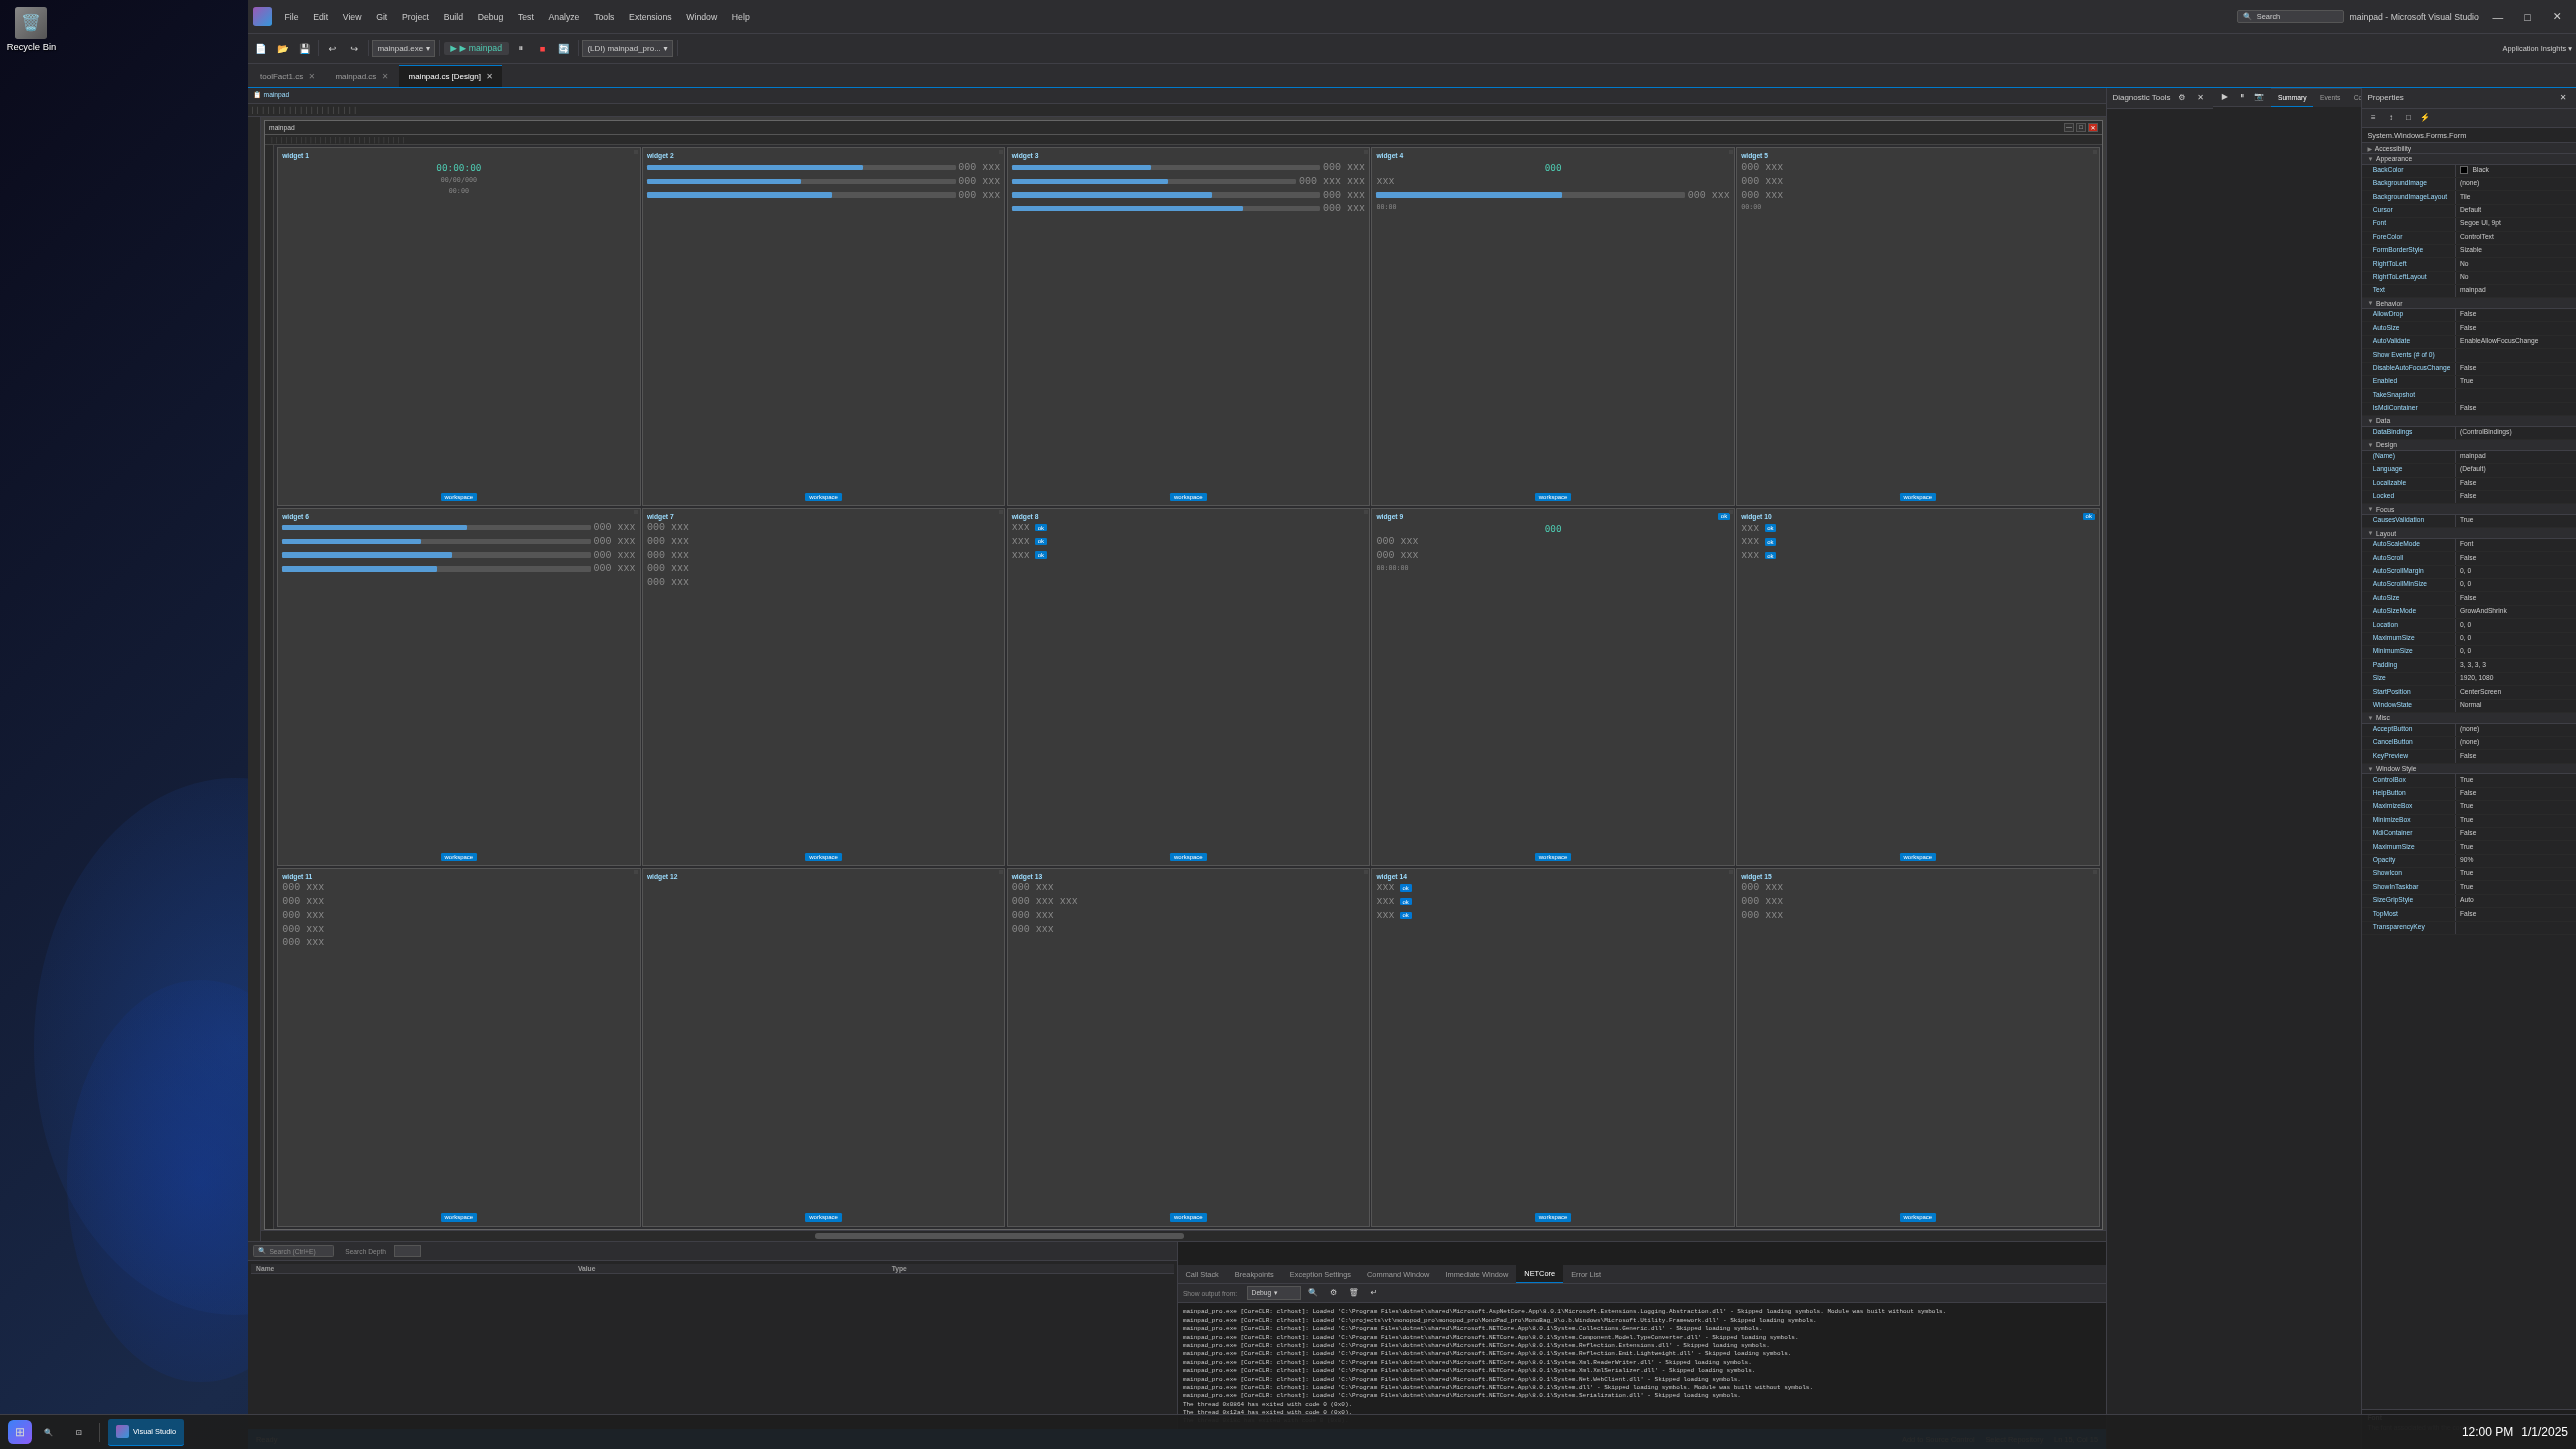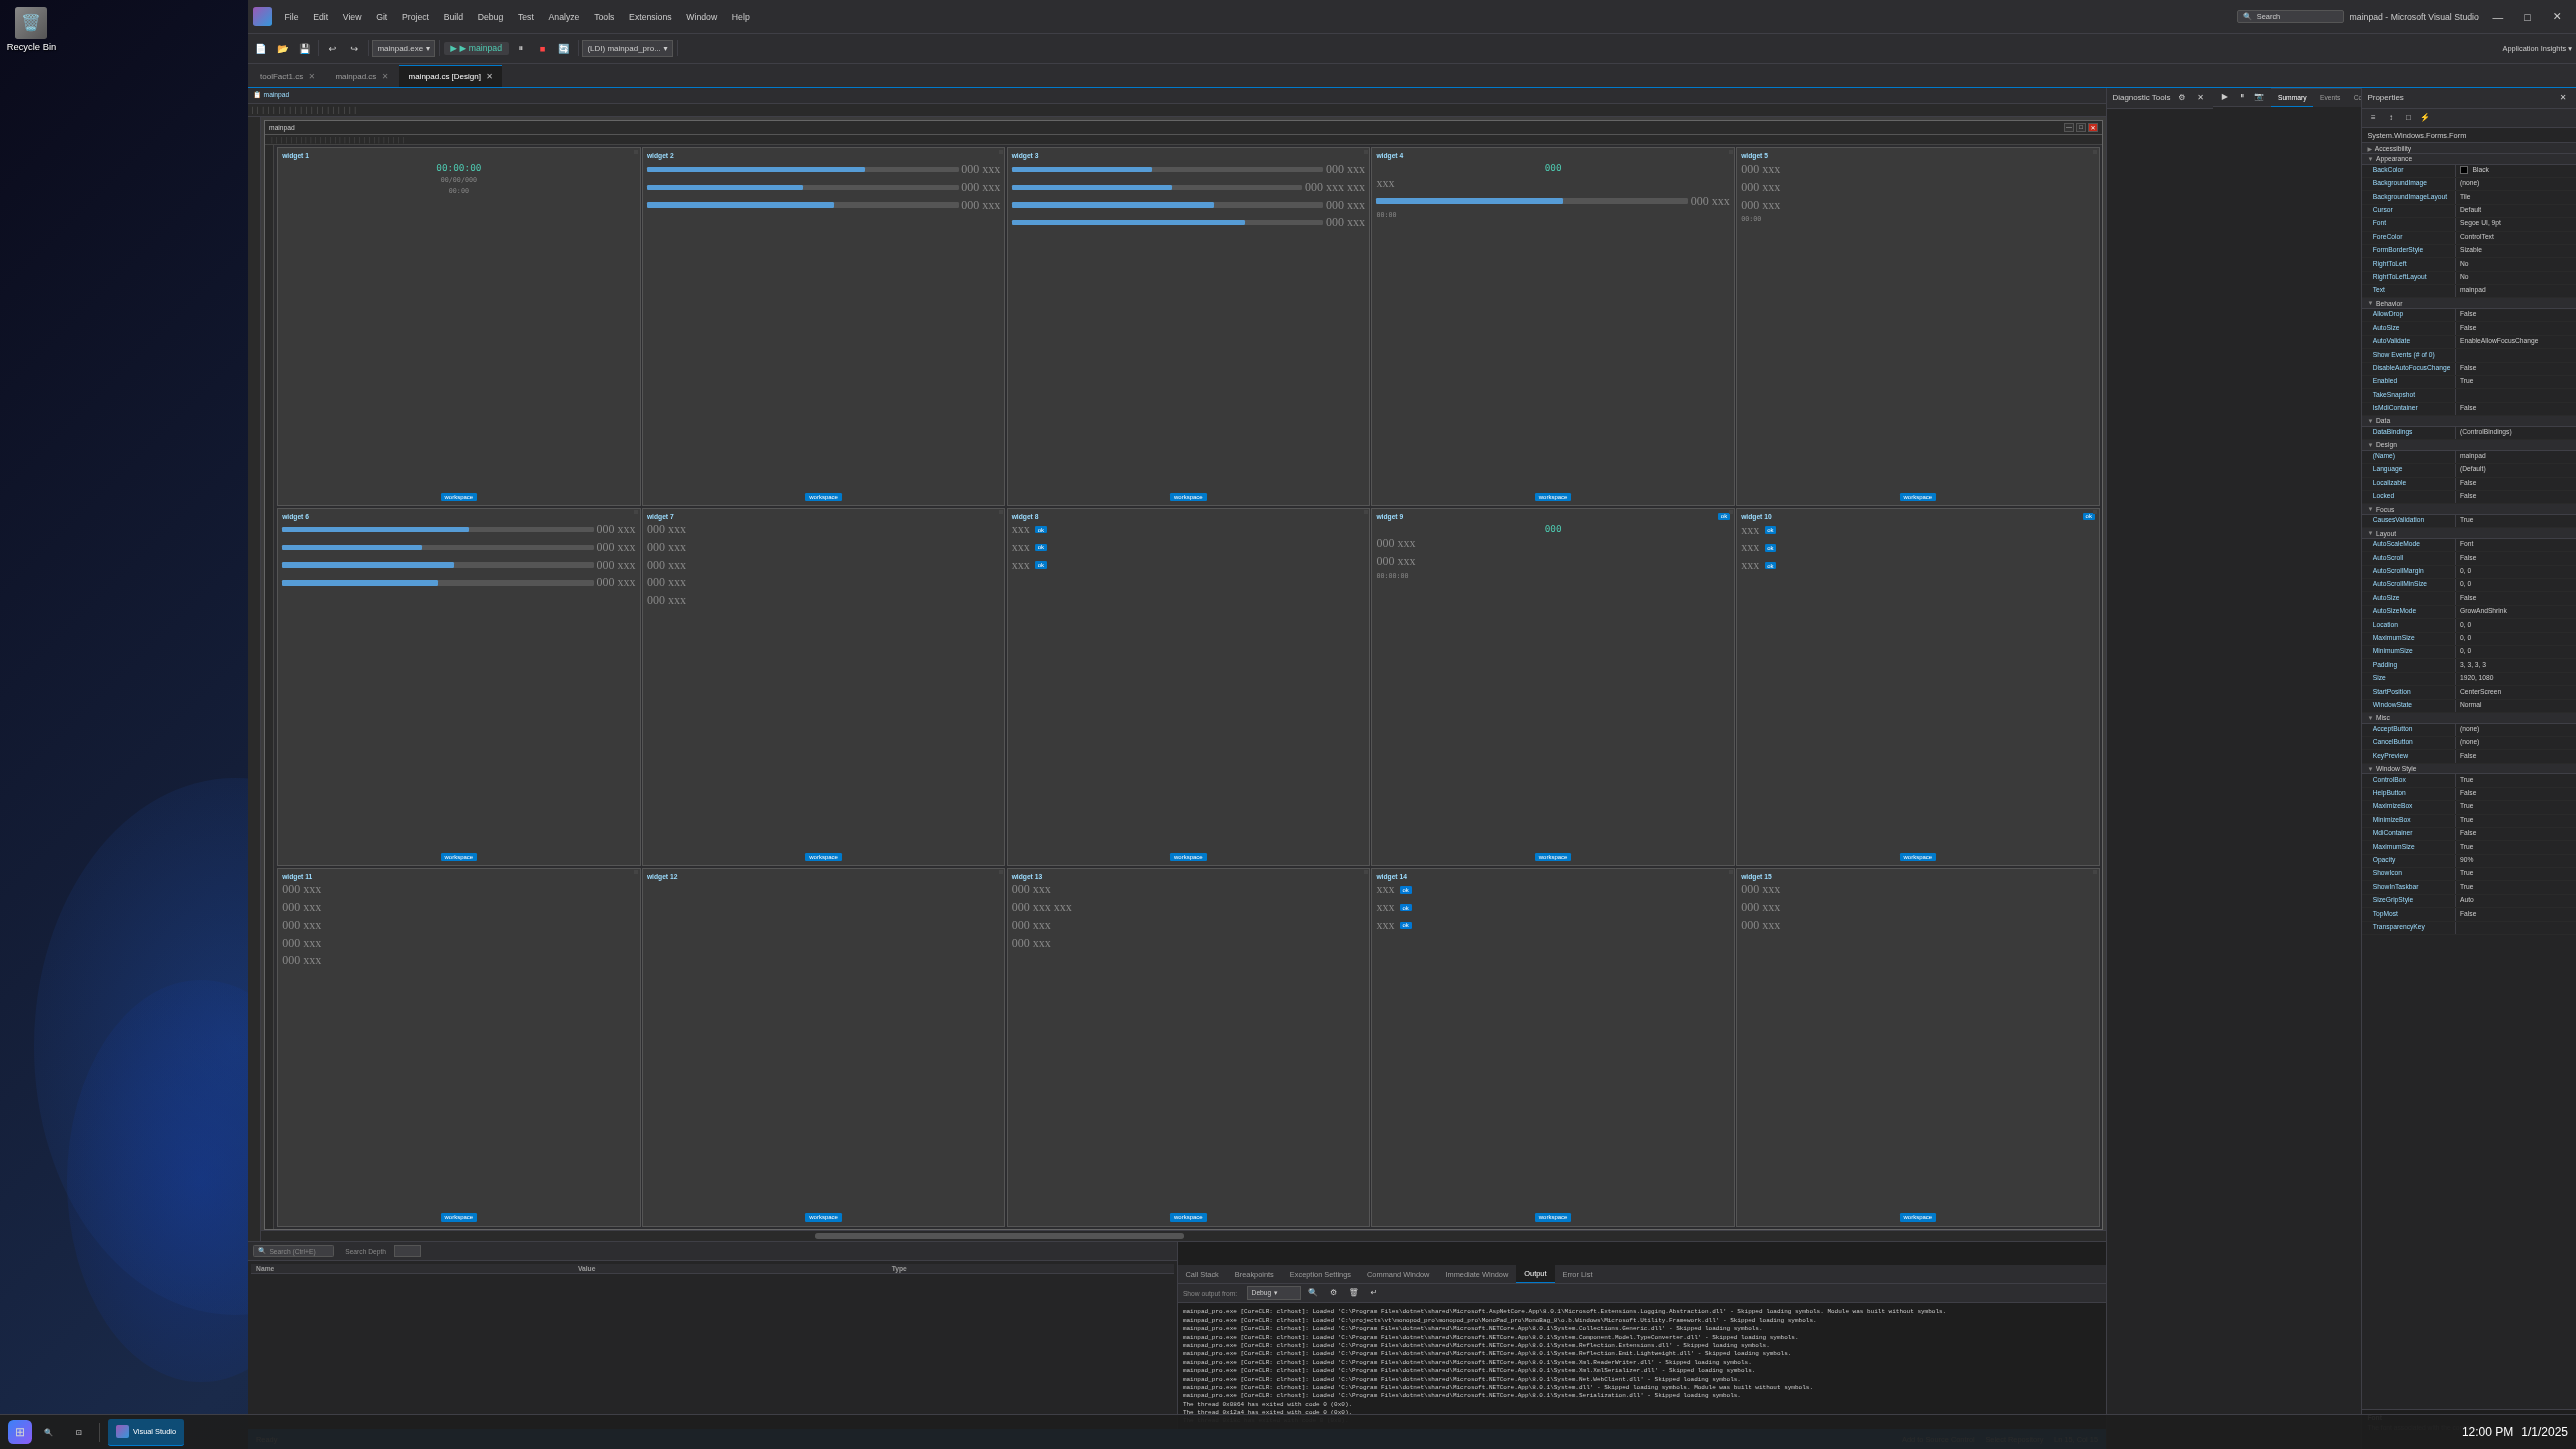--- a/index.html
+++ b/index.html
@@ -327,22 +327,22 @@
     .widget-btn-sm {
       background: #007acc;
       color: #fff;
       font-size: 6px;
       padding: 0.7px 2.7px;
       border-radius: 1.3px;
     }
 
     .value-xxx {
       color: #888;
-      font-size: 12px;
-      font-family: Liberation Serif, serif;
+      font-size: 10px;
+      font-family: Liberation Mono, monospace;
     }
 
     
     .diagnostic-panel {
       width: 255px;
       background: #252526;
       border-left: 0.7px solid #3f3f46;
       display: flex;
       flex-shrink: 0;
     }
@@ -1172,21 +1172,21 @@
           </div>
         </div>
 
         <div class="output-panel">
           <div class="bottom-tabs-bar">
             <div class="bottom-tab">Call Stack</div>
             <div class="bottom-tab">Breakpoints</div>
             <div class="bottom-tab">Exception Settings</div>
             <div class="bottom-tab">Command Window</div>
             <div class="bottom-tab">Immediate Window</div>
-            <div class="bottom-tab active">Output</div>
+            <div class="bottom-tab active">NETCore</div>
             <div class="bottom-tab">Error List</div>
           </div>
           <div class="panel-header">
             <span style="font-size:6.7px;color:#888;">Show output from:</span>
             <div class="toolbar-dropdown" style="min-width:54px;height:13.4px;font-size:6.7px;margin-left:4px;">
               <span>Debug</span> ▾
             </div>
             <div class="panel-toolbar-btn">🔍</div>
             <div class="panel-toolbar-btn">⚙</div>
             <div class="panel-toolbar-btn">🗑</div>

